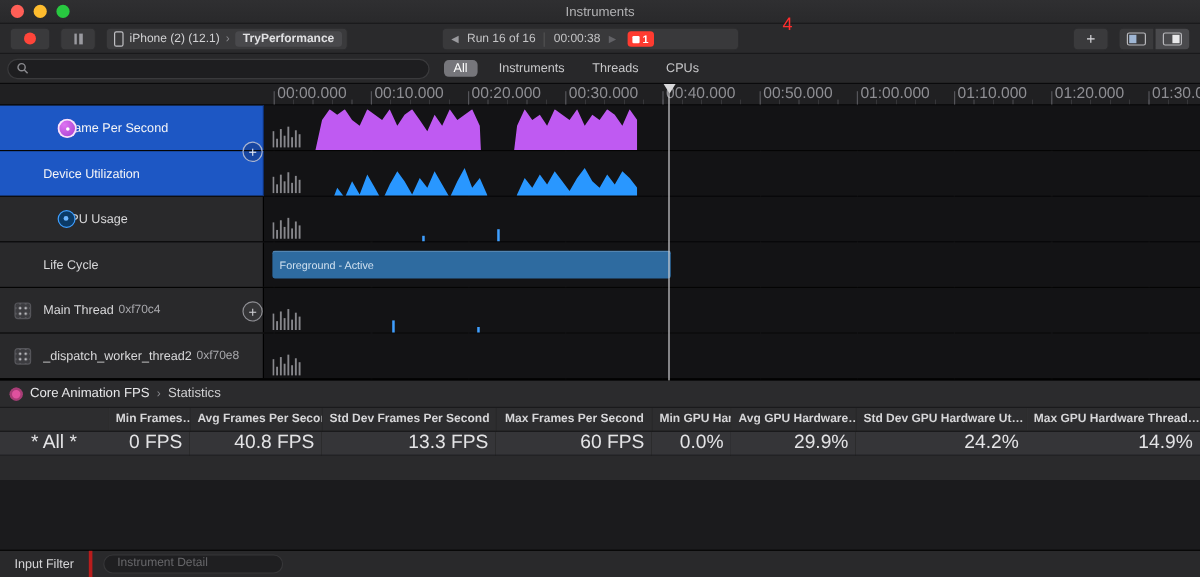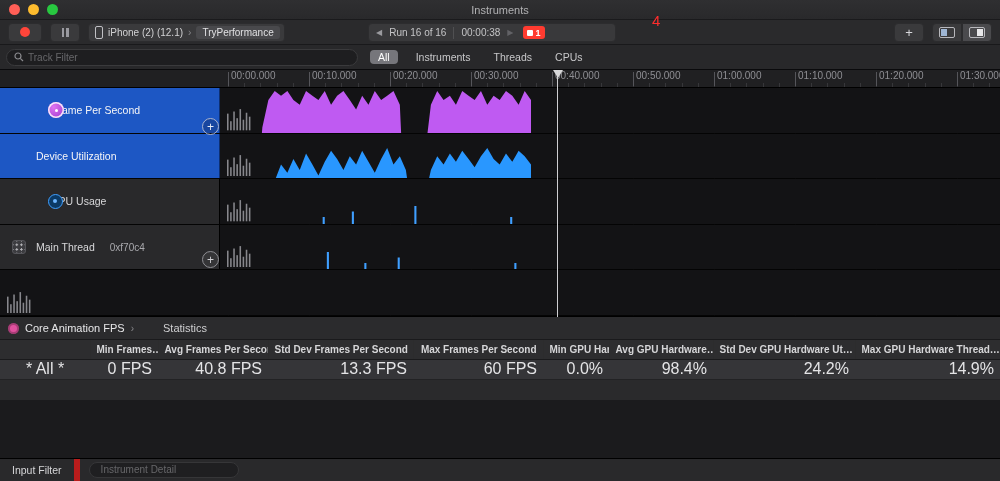--- a/index.html
+++ b/index.html
@@ -22,21 +22,21 @@
     display:flex; align-items:center; padding:0 8px; gap:8px; position:relative; }
   .tbtn { height:19px; min-width:30px; background:#3a3a3c; border:1px solid #2c2c2e;
     border-radius:4px; display:flex; align-items:center; justify-content:center; cursor:default; }
   .rec-dot { width:10px; height:10px; border-radius:50%; background:#ff453a; }
   .pause-bars { display:flex; gap:2px; }
   .pause-bars span { width:2.5px; height:9px; background:#9a9aa0; display:block; }
   .device-pill { height:19px; background:#3a3a3c; border:1px solid #2c2c2e; border-radius:4px;
     display:flex; align-items:center; gap:5px; padding:0 4px 0 6px; font-size:10px; color:#d2d2d4; }
   .phone-ic { width:8px; height:13px; border:1.2px solid #c0c0c4; border-radius:2px; }
   .crumb-chev { color:#88888c; font-size:10px; }
-  .target-box { background:#49494c; border-radius:3px; padding:1px 6px; font-size:10px; color:#e0e0e2; }
+  .target-box { background:#49494c; border-radius:3px; padding:1px 6px; font-size:10px; color:#e0e0e2;font-weight:bold; }
   .run-pill { position:absolute; left:368px; top:3px; height:19px; width:248px;
     background:#39393b; border:1px solid #2c2c2e; border-radius:4px;
     display:flex; align-items:center; gap:7px; padding:0 7px; font-size:10px; color:#c4c4c6; }
   .run-arrow { font-size:8px; color:#9a9a9e; }
   .run-arrow.dim { color:#626266; }
   .run-divider { width:1px; height:12px; background:#505052; }
   .issue-badge { margin-left:2px; height:13px; background:#ff3b30; border-radius:3px;
     display:flex; align-items:center; gap:3px; padding:0 4px; color:#fff; font-size:9px; font-weight:bold; }
   .issue-glyph { width:6px; height:6px; background:#fff; border-radius:1px; display:block; }
   .tb-right { margin-left:auto; display:flex; gap:8px; align-items:center; }
@@ -57,35 +57,35 @@
   .searchfield.track { width:352px; }
   .searchfield input { flex:1; background:transparent; border:none; outline:none;
     color:#d0d0d2; font:10px "Liberation Sans", sans-serif; }
   .searchfield input::placeholder { color:#67676a; }
   .scope { display:flex; align-items:center; gap:13px; font-size:10.5px; color:#c8c8ca; }
   .scope .seg { padding:1px 5px; }
   .scope .seg.selected { background:#76767b; color:#ffffff; border-radius:4px; padding:1px 8px; }
   
   .timeline { position:relative; flex:0 0 247px; height:247px; }
   .ruler { height:18px; background:#202022; border-bottom:1px solid #000; position:relative; overflow:hidden; }
-  .rlabel { position:absolute; top:0; font-size:10px; color:#8e8e93; white-space:nowrap;text-align:right; }
+  .rlabel { position:absolute; top:0; font-size:13px; color:#8e8e93; white-space:nowrap;text-align:right; }
   .rlabel::before { content:''; position:absolute; left:-3px; bottom:-5px; width:1px; height:14px; background:#55555a; }
   .minor-ticks { position:absolute; left:228px; right:0; bottom:0; height:4px; opacity:.55;
     background:repeating-linear-gradient(to right, #4a4a4e 0 1px, transparent 1px 16.2px); }
   .tracks { height:229px; background:#111113; position:relative; display:flex; flex-direction:column; border-bottom:1px solid #000; }
   .gridlines { position:absolute; top:0; bottom:0; left:220px; right:0; pointer-events:none;
     background:repeating-linear-gradient(to right, rgba(255,255,255,.05) 0 1px, transparent 1px 81px);
     background-position:8px 0; }
   .trow { flex:1; min-height:0; display:flex; border-bottom:1px solid rgba(0,0,0,.75); position:relative; }
   .trow:last-child { border-bottom:none; }
   .side { width:220px; flex:0 0 220px; background:#29292b; border-right:1px solid #000;
     position:relative; display:flex; align-items:center; padding-left:36px;
     font-size:10.5px; color:#d8d8da; white-space:nowrap; overflow:hidden; }
   .side.sel { background:#1d57c4; color:#f5f5f7; border-right-color:#0d2f73; }
-  .addr { color:#a9a9ad; margin-left:15px; font-size:10px; }
+  .addr { color:#a9a9ad; margin-left:4px; font-size:10px; }
   .ticon { position:absolute; left:12px; }
   .icon-fps { width:16px; height:16px; border-radius:50%;
     background:radial-gradient(circle at 35% 32%, #de74f2, #9b34c9);
     box-shadow:inset 0 0 0 1.5px rgba(255,255,255,.85); position:relative; }
   .icon-fps::after { content:''; position:absolute; left:7px; top:7px; width:3px; height:3px; border-radius:50%; background:#fff; }
   .icon-cpu { width:15px; height:15px; border-radius:50%; border:1.5px solid #3f9fff; background:#0b3a66; position:relative; }
   .icon-cpu::after { content:''; position:absolute; left:4px; top:4px; width:4px; height:4px; border-radius:50%; background:#6cb5ff; }
   .icon-thread { width:14px; height:14px; border-radius:3px; background:#3c3c40;
     background-image:radial-gradient(#b8b8bc 1px, transparent 1.3px);
     background-size:4.6px 4.6px; background-position:1.5px 1.5px; border:1px solid #55555a; }
@@ -101,35 +101,35 @@
     font-size:12px; line-height:14px; text-align:center; z-index:5; }
   .plusbtn.gray { border-color:#8e8e93; background:rgba(255,255,255,.06); color:#d0d0d4; }
   .playhead { position:absolute; left:557px; top:0; bottom:0; width:1px; background:#cfcfd2; z-index:8; }
   .playhead-flag { position:absolute; top:0; left:-4.5px; width:0; height:0;
     border-left:5px solid transparent; border-right:5px solid transparent; border-top:8px solid #d8d8da; }
   
   .crumbbar { height:23px; flex:0 0 23px; background:#2b2b2d; border-bottom:1px solid #1a1a1c;
     display:flex; align-items:center; gap:6px; padding-left:8px; font-size:11px; color:#e6e6e8; }
   .crumb-dot { width:11px; height:11px; border-radius:50%; background:#e0519e;
     box-shadow:inset 0 0 0 2px rgba(0,0,0,.25); }
-  .crumb-page { color:#cfcfd1;margin-left:23px; }
+  .crumb-page { color:#cfcfd1; }
   table.stats { width:1000px; table-layout:fixed; border-collapse:collapse; flex:0 0 auto;padding-left:12px; }
   table.stats th { height:19px; background:#2d2d2f; font-size:10px; font-weight:bold; color:#d6d6d8;
     text-align:right; padding:0 6px; border-left:1px solid rgba(255,255,255,.07);
     border-bottom:1px solid #1a1a1c; overflow:hidden; white-space:nowrap; }
   table.stats th.first { text-align:left; border-left:none; }
   table.stats td { height:20px; background:#353538; font-size:16px; color:#e4e4e6;
     text-align:right; padding:0 6px; white-space:nowrap; overflow:hidden;
     border-bottom:1px solid #222224; }
   table.stats td.first { text-align:center; }
   .stripes { flex:0 0 78px; height:78px; background:linear-gradient(#2a2a2c 0 20px, #1b1b1d 20px 100%); }
   
   .bottombar { flex:1; background:#29292b; border-top:1px solid #000; display:flex; align-items:center; }
   .input-filter { height:100%; display:flex; align-items:center; padding:0 12px;
-    font-size:10.5px; color:#d6d6d8; border-right:6px solid #b91c1c; }
+    font-size:10.5px; color:#d6d6d8; border-right:3px solid #b91c1c; }
   .searchfield.detail { width:150px; margin-left:9px; height:16px; background:#1f1f21; border-color:#363638; }
 </style>
 </head>
 <body>
 
 <div class="window">
 
   <div class="titlebar">
     <div class="traffic">
       <span class="tl red"></span>
@@ -184,21 +184,20 @@
       </div>
     </div>
   </div>
 
   <div class="filterbar">
     <div class="searchfield track">
       <svg width="10" height="10" viewBox="0 0 10 10">
         <circle cx="4" cy="4" r="3" fill="none" stroke="#8a8a8e" stroke-width="1.2"></circle>
         <line x1="6.3" y1="6.3" x2="9" y2="9" stroke="#8a8a8e" stroke-width="1.2"></line>
       </svg>
-      <input placeholder="Track Filter" style="">
     </div>
     <div class="scope">
       <span class="seg selected">All</span>
       <span class="seg">Instruments</span>
       <span class="seg">Threads</span>
       <span class="seg">CPUs</span>
     </div>
   </div>
 
   <div class="timeline">
@@ -342,20 +341,30 @@
               <rect x="90.91" width="0.76" y="62.0" height="38.0" fill="#3f9fff"></rect>
               <rect x="92.42" width="0.76" y="12.0" height="88.0" fill="#3f9fff"></rect>
               <rect x="93.94" width="0.76" y="70.0" height="30.0" fill="#3f9fff"></rect>
               <rect x="95.45" width="0.76" y="48.0" height="52.0" fill="#3f9fff"></rect>
               <rect x="96.97" width="0.76" y="75.0" height="25.0" fill="#3f9fff"></rect>
               <rect x="98.48" width="0.76" y="35.0" height="65.0" fill="#3f9fff"></rect>
             </svg>
         </div>
       </div>
 
+      <div class="trow">
+        <div class="side">
+          <span>Life Cycle</span>
+        </div>
+        <div class="lane">
+          <div class="lifebar" style="background: rgb(46, 107, 160);">
+            <span>Foreground - Active</span>
+          </div>
+        </div>
+      </div>
 
       <div class="trow">
         <div class="side">
           <span class="ticon icon-thread"></span>
           <span>Main Thread</span>
           <span class="addr">0xf70c4</span>
         </div>
         <div class="lane">
           <svg class="preview" viewBox="0 0 100 100" preserveAspectRatio="none">
               <rect x="0.00" width="6.25" y="45.0" height="55.0" fill="#87878c"></rect>
@@ -432,20 +441,25 @@
               <rect x="92.42" width="0.76" y="45.0" height="55.0" fill="#3f9fff"></rect>
               <rect x="93.94" width="0.76" y="12.0" height="88.0" fill="#3f9fff"></rect>
               <rect x="95.45" width="0.76" y="65.0" height="35.0" fill="#3f9fff"></rect>
               <rect x="96.97" width="0.76" y="50.0" height="50.0" fill="#3f9fff"></rect>
               <rect x="98.48" width="0.76" y="78.0" height="22.0" fill="#3f9fff"></rect>
             </svg>
         </div>
       </div>
 
       <div class="trow">
+        <div class="side">
+          <span class="ticon icon-thread"></span>
+          <span>_dispatch_worker_thread2</span>
+          <span class="addr">0xf70e8</span>
+        </div>
         <div class="lane">
           <svg class="preview" viewBox="0 0 100 100" preserveAspectRatio="none">
               <rect x="0.00" width="6.25" y="45.0" height="55.0" fill="#87878c"></rect>
               <rect x="12.50" width="6.25" y="70.0" height="30.0" fill="#87878c"></rect>
               <rect x="25.00" width="6.25" y="38.0" height="62.0" fill="#87878c"></rect>
               <rect x="37.50" width="6.25" y="60.0" height="40.0" fill="#87878c"></rect>
               <rect x="50.00" width="6.25" y="30.0" height="70.0" fill="#87878c"></rect>
               <rect x="62.50" width="6.25" y="65.0" height="35.0" fill="#87878c"></rect>
               <rect x="75.00" width="6.25" y="42.0" height="58.0" fill="#87878c"></rect>
               <rect x="87.50" width="6.25" y="55.0" height="45.0" fill="#87878c"></rect>
@@ -518,21 +532,21 @@
         </tr>
       </thead>
     <tbody>
         <tr id="dataRow">
           <td class="first">* All *</td>
           <td>0 FPS</td>
           <td>40.8 FPS</td>
           <td>13.3 FPS</td>
           <td>60 FPS</td>
           <td>0.0%</td>
-          <td>98.4%</td>
+          <td>29.9%</td>
           <td>24.2%</td>
           <td>14.9%</td>
         </tr>
       </tbody>
   </table>
   <div class="stripes"></div>
 
   <div class="bottombar">
     <div class="input-filter">Input Filter</div>
     <div class="searchfield detail">

